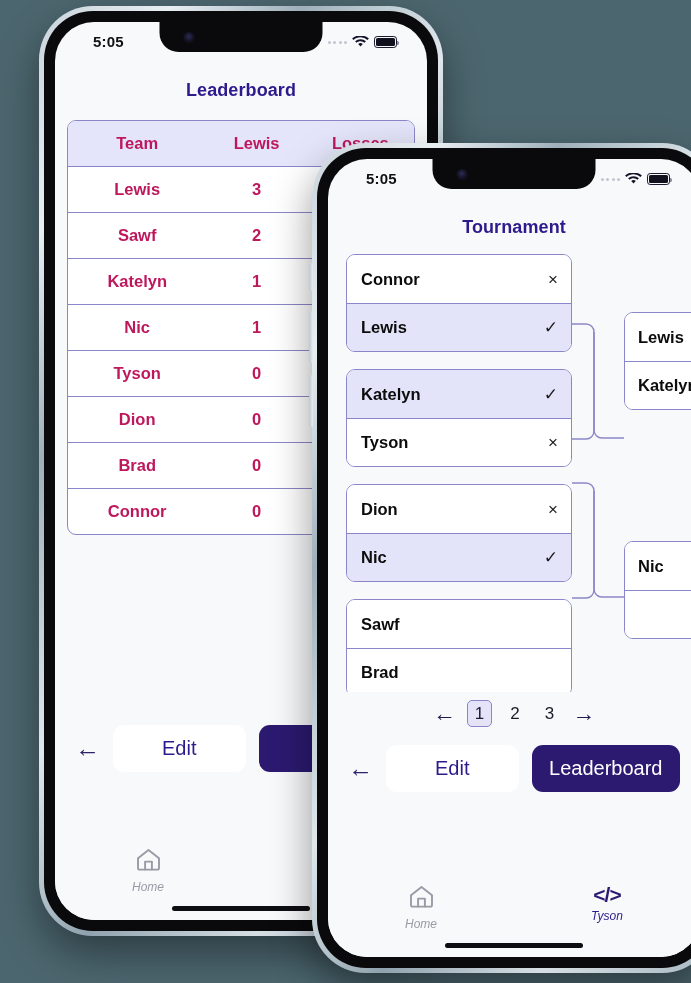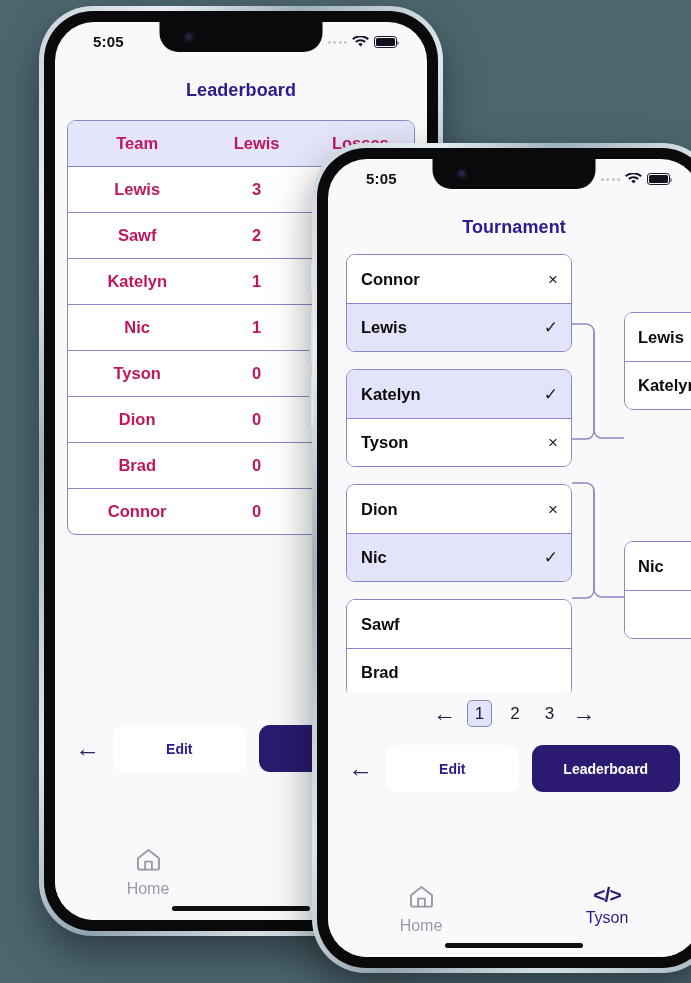--- a/index.html
+++ b/index.html
@@ -148,33 +148,33 @@
 
   
   .actions {
     display: flex; align-items: center; gap: 13px;
     padding: 0 20px; margin-top: 18px;
   }
   .back-arrow { font-size: 25px; color: #2b2469; line-height: 1; }
   .btn {
     height: 47px; border-radius: 11px;
     display: flex; align-items: center; justify-content: center;
-    font-size: 14px; font-weight: 700; text-align: right;
+    font-size: 20px; font-weight: 400; text-align: right;
   }
   .btn-edit { flex: 1; background: #fff; color: #2e1a8c; }
   .btn-primary { flex: 1.12; background: #2b1a70; color: #fff; }
 
   
   .tabbar {
     position: absolute; left: 0; right: 0; bottom: 0; height: 86px;
     display: flex; align-items: flex-start; padding-top: 13px;
     background: #f8f9fb;
   }
   .tab { flex: 1; display: flex; flex-direction: column; align-items: center; gap: 4px; }
-  .tab .tlabel { font-size: 16px; }
+  .tab .tlabel { font-size: 12px; font-style: italic; }
   .tab.inactive .tlabel { color: #9a9aa6; }
   .tab.active .tlabel { color: #2e1a8c; }
   .home-ind {
     position: absolute; bottom: 9px; left: 50%; transform: translateX(-50%);
     width: 138px; height: 5px; border-radius: 3px; background: #0e0e12;
   }
   .code-ico { font-size: 21px; font-weight: 700; color: #2b1a70; line-height: 1; letter-spacing: -1px; }
 </style>
 </head>
 <body>

